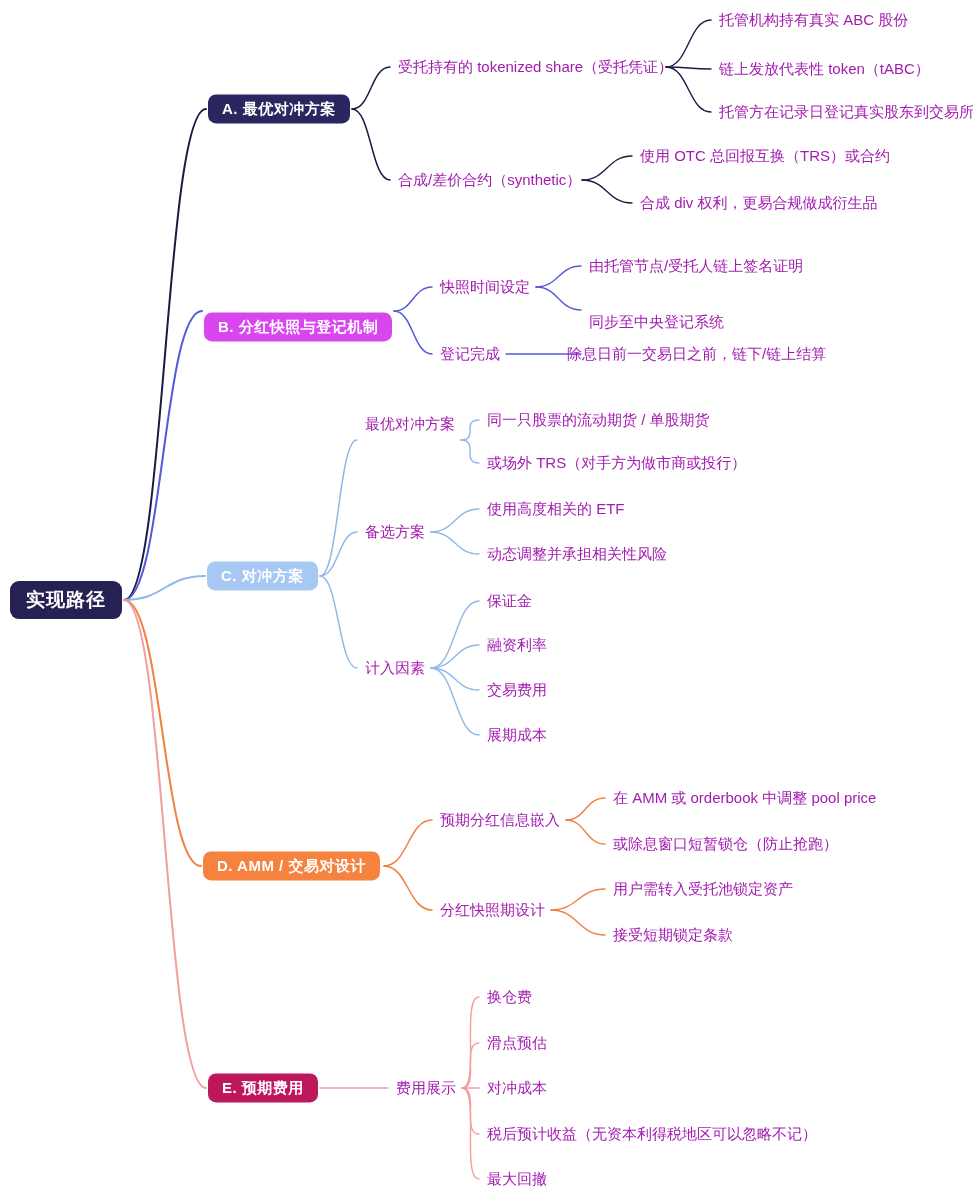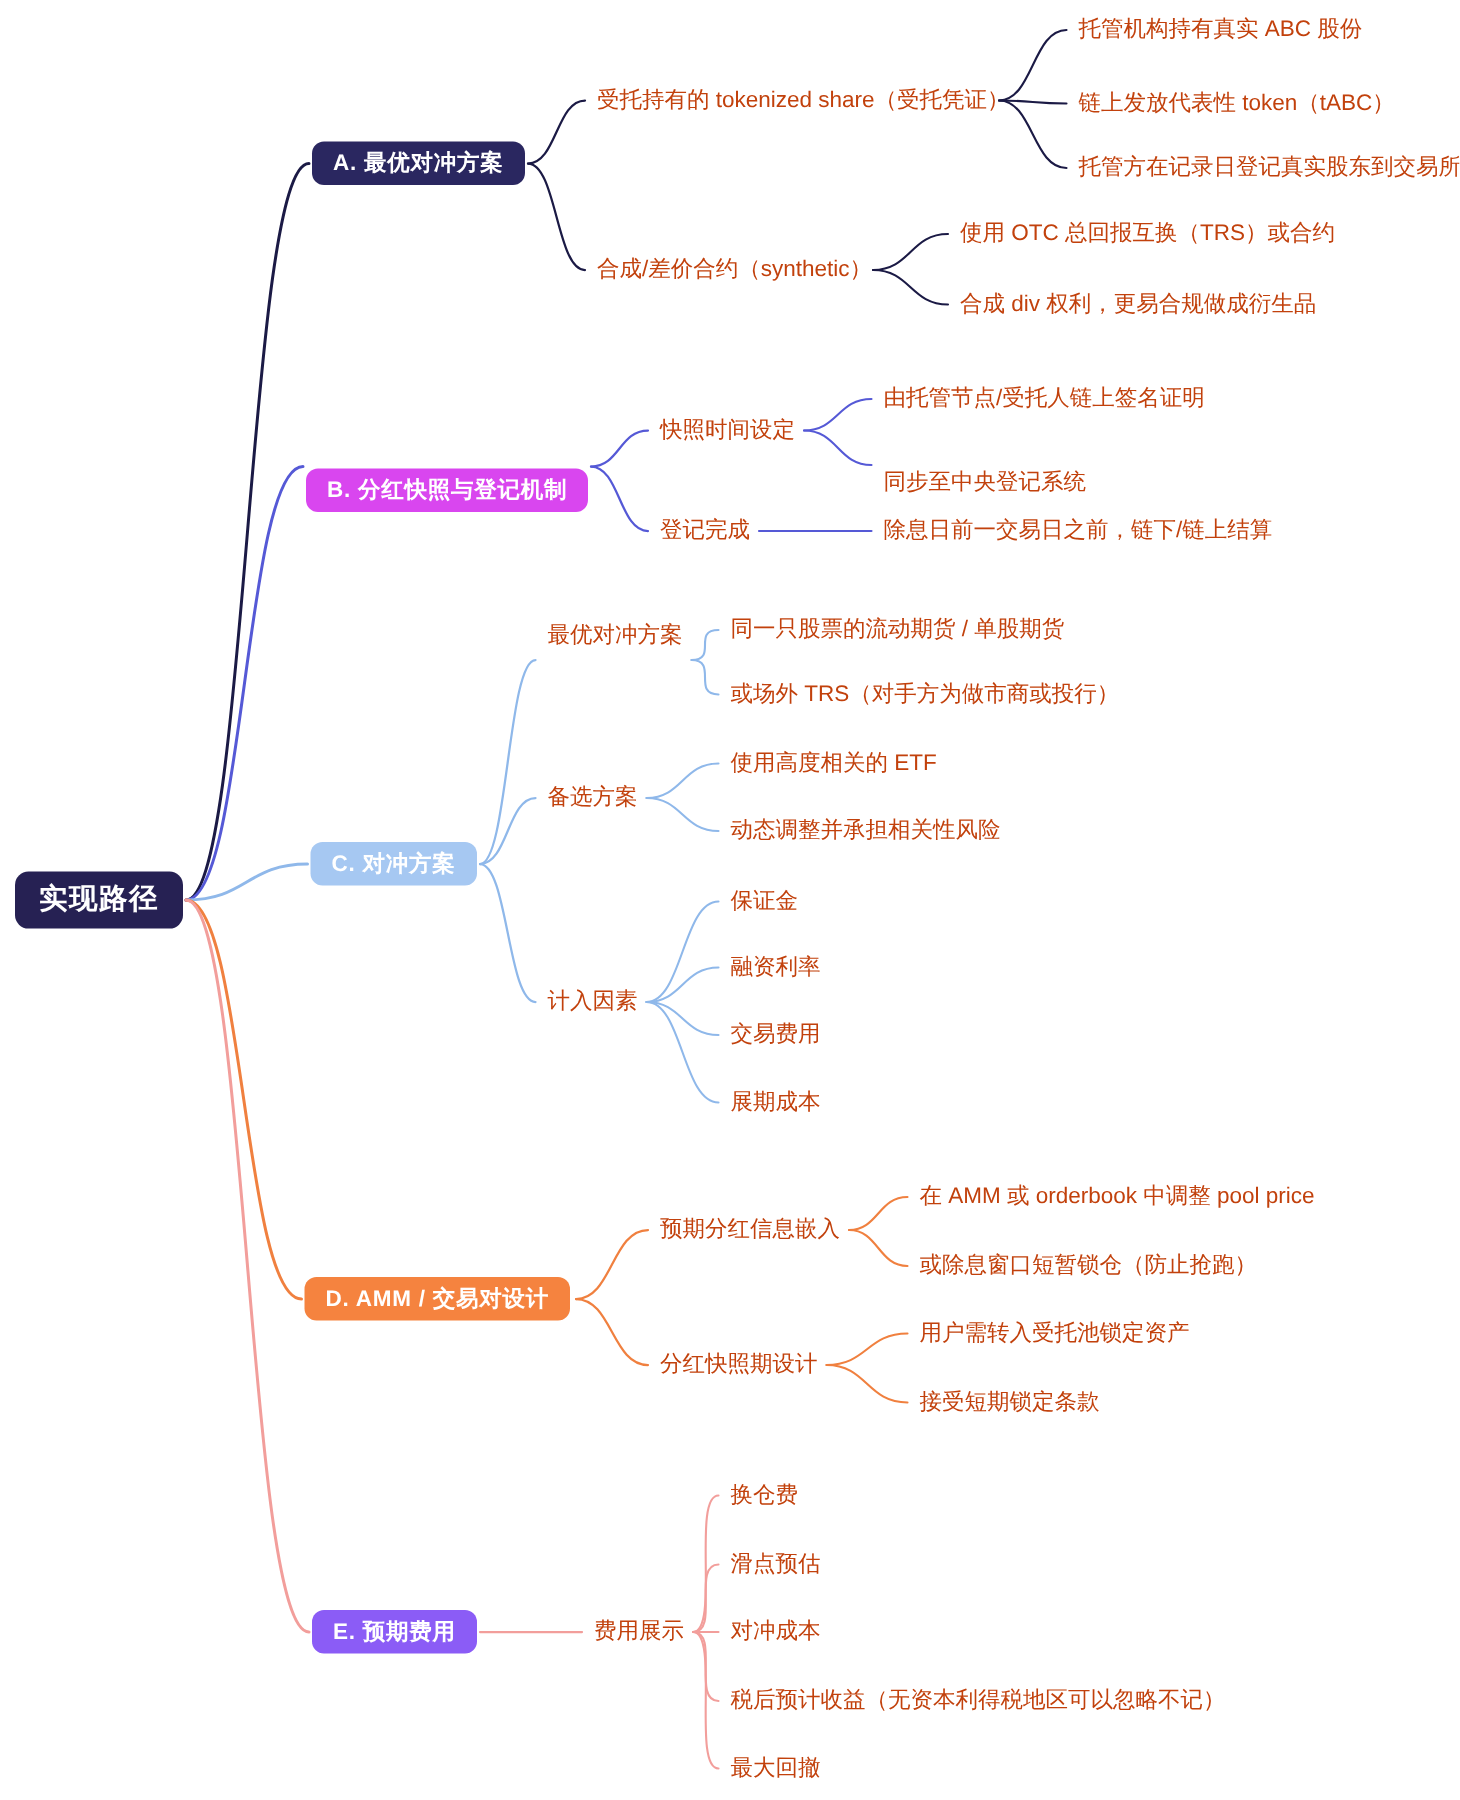--- a/index.html
+++ b/index.html
@@ -42,21 +42,21 @@
     padding: 6px 14px;
     border-radius: 8px;
     color: #ffffff;
     font-weight: bold;
     font-size: 15px;
     letter-spacing: .5px;
     line-height: 1.15;
   }
   
   .txt-node {
-    color: #c2410c;
+    color: #a21caf;
     font-size: 15px;
     line-height: 1.2;
   }
   .txt-node.lvl3 {
     font-size: 15px;
   }
 </style>
 </head>
 <body>
 
@@ -111,41 +111,41 @@
       <div class="node txt-node lvl3" style="left: 719px; top: 69px;">链上发放代表性 token（tABC）</div>
       <div class="node txt-node lvl3" style="left: 719px; top: 112px;">托管方在记录日登记真实股东到交易所</div>
       <div class="node txt-node" style="left: 398px; top: 180px;">合成/差价合约（synthetic）</div>
       <div class="node txt-node lvl3" style="left: 640px; top: 156px;">使用 OTC 总回报互换（TRS）或合约</div>
       <div class="node txt-node lvl3" style="left: 640px; top: 203px;">合成 div 权利，更易合规做成衍生品</div>
       <div class="node sec-node" style="background: #d946ef; color: rgb(255, 255, 255); left: 204px; top: 311px; margin-top: 16px;">B. 分红快照与登记机制</div>
       <div class="node txt-node" style="left: 440px; top: 287px;">快照时间设定</div>
       <div class="node txt-node lvl3" style="left: 589px; top: 266px;">由托管节点/受托人链上签名证明</div>
       <div class="node txt-node lvl3" style="left: 589px; top: 322px;">同步至中央登记系统</div>
       <div class="node txt-node" style="left: 440px; top: 354px;">登记完成</div>
-      <div class="node txt-node lvl3" style="left: 589px; top: 354px;">除息日前一交易日之前，链下/链上结算</div>
+      <div class="node txt-node lvl3" style="left: 567px; top: 354px;">除息日前一交易日之前，链下/链上结算</div>
       <div class="node sec-node" style="background: rgb(166, 200, 242); color: rgb(255, 255, 255); left: 207px; top: 576px;">C. 对冲方案</div>
       <div class="node txt-node" style="left: 365px; top: 424px;">最优对冲方案</div>
       <div class="node txt-node lvl3" style="left: 487px; top: 420px;">同一只股票的流动期货 / 单股期货</div>
       <div class="node txt-node lvl3" style="left: 487px; top: 463px;">或场外 TRS（对手方为做市商或投行）</div>
       <div class="node txt-node" style="left: 365px; top: 532px;">备选方案</div>
       <div class="node txt-node lvl3" style="left: 487px; top: 509px;">使用高度相关的 ETF</div>
       <div class="node txt-node lvl3" style="left: 487px; top: 554px; text-align: right;">动态调整并承担相关性风险</div>
       <div class="node txt-node" style="left: 365px; top: 668px;">计入因素</div>
       <div class="node txt-node lvl3" style="left: 487px; top: 601px;">保证金</div>
       <div class="node txt-node lvl3" style="left: 487px; top: 645px;">融资利率</div>
       <div class="node txt-node lvl3" style="left: 487px; top: 690px;">交易费用</div>
       <div class="node txt-node lvl3" style="left: 487px; top: 735px;">展期成本</div>
       <div class="node sec-node" style="background: rgb(245, 131, 63); color: rgb(255, 255, 255); left: 203px; top: 866px;">D. AMM / 交易对设计</div>
       <div class="node txt-node" style="left: 440px; top: 820px;">预期分红信息嵌入</div>
       <div class="node txt-node lvl3" style="left: 613px; top: 798px;">在 AMM 或 orderbook 中调整 pool price</div>
       <div class="node txt-node lvl3" style="left: 613px; top: 844px;">或除息窗口短暂锁仓（防止抢跑）</div>
       <div class="node txt-node" style="left: 440px; top: 910px;">分红快照期设计</div>
       <div class="node txt-node lvl3" style="left: 613px; top: 889px;">用户需转入受托池锁定资产</div>
       <div class="node txt-node lvl3" style="left: 613px; top: 935px;">接受短期锁定条款</div>
-      <div class="node sec-node" style="background: #8b5cf6; color: rgb(255, 255, 255); left: 208px; top: 1088px;">E. 预期费用</div>
+      <div class="node sec-node" style="background: #be185d; color: rgb(255, 255, 255); left: 208px; top: 1088px;">E. 预期费用</div>
       <div class="node txt-node" style="left: 396px; top: 1088px;">费用展示</div>
       <div class="node txt-node lvl3" style="left: 487px; top: 997px;">换仓费</div>
       <div class="node txt-node lvl3" style="left: 487px; top: 1043px;">滑点预估</div>
       <div class="node txt-node lvl3" style="left: 487px; top: 1088px;">对冲成本</div>
       <div class="node txt-node lvl3" style="left: 487px; top: 1134px;">税后预计收益（无资本利得税地区可以忽略不记）</div>
       <div class="node txt-node lvl3" style="left: 487px; top: 1179px; text-align: right;">最大回撤</div>
     </div>
 </div>
 
 </body></html>

